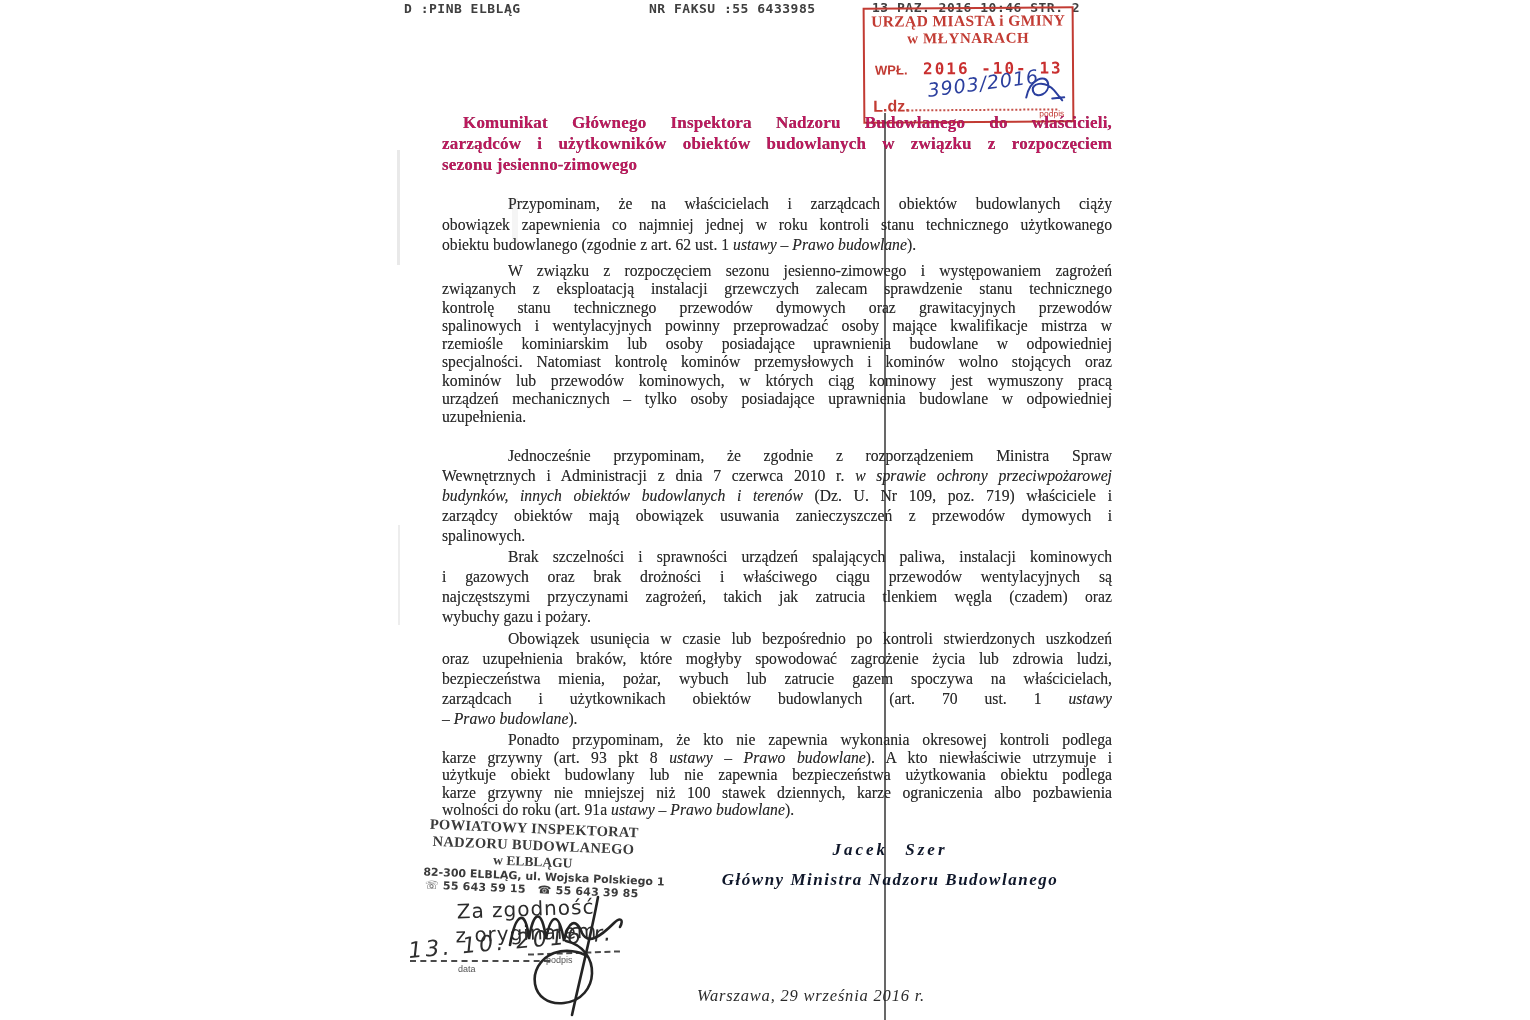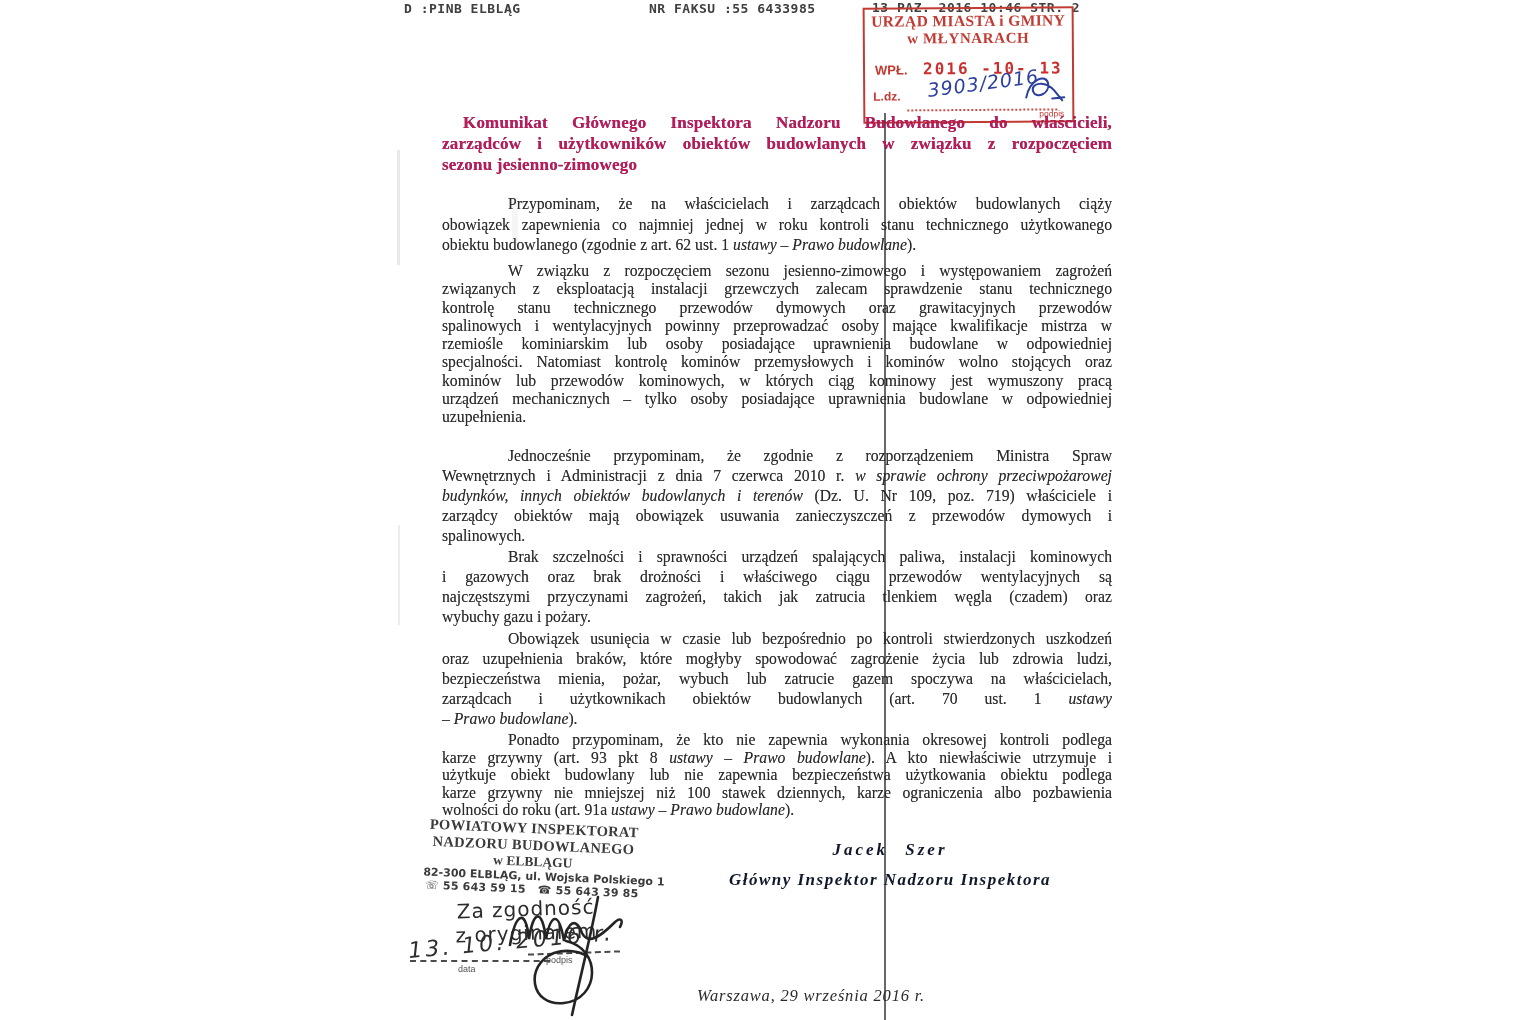--- a/index.html
+++ b/index.html
@@ -18,21 +18,21 @@
   .intake-stamp{position:absolute;left:863px;top:7px;width:207px;height:112px;
                 border:2.5px solid #c23b33;transform:rotate(-.4deg);}
   .intake-stamp *{position:absolute;color:#c23b33;}
   .st-office1{top:3px;left:0;width:100%;text-align:center;font-weight:bold;font-size:15.5px;
               letter-spacing:.4px;font-family:"Liberation Serif",serif;}
   .st-office2{top:21px;left:0;width:100%;text-align:center;font-weight:bold;font-size:15px;
               letter-spacing:.6px;font-family:"Liberation Serif",serif;}
   .st-wpl{left:10px;top:53px;font-family:"Liberation Sans",sans-serif;font-weight:bold;font-size:13px;}
   .st-date{left:58px;top:50px;font-family:"DejaVu Sans Mono",monospace;font-weight:bold;
            font-size:16px;letter-spacing:2px;color:#c92f2f;}
-  .st-ldz{left:8px;top:80px;font-family:"Liberation Sans",sans-serif;font-weight:bold;font-size:12px;}
+  .st-ldz{left:8px;top:88px;font-family:"Liberation Sans",sans-serif;font-weight:bold;font-size:16px;}
   .st-ldz-line{left:42px;top:86px;width:150px;height:14px;border-bottom:2px dotted #c65048;}
   .st-ref{left:62px;top:63px;color:#2b3f9e;font-family:"DejaVu Sans",sans-serif;font-style:italic;
           font-size:19px;letter-spacing:1px;transform:rotate(-7deg);white-space:nowrap;}
   .st-paraph{left:157px;top:62px;}
   .st-podpis{right:8px;top:100px;font-size:8.5px;font-family:"Liberation Sans",sans-serif;}
 
   
   .fold-line{position:absolute;left:884px;top:113px;width:2px;height:907px;
              background:rgba(62,62,62,.78);}
 
@@ -188,21 +188,21 @@
   <svg class="signature-svg" width="140" height="136" viewBox="0 0 140 136">
     <g fill="none" stroke="#242424" stroke-width="2.6" stroke-linecap="round">
       <path d="M8,62 C14,28 24,26 27,56 C31,28 40,24 44,56 C49,30 57,28 62,58 C66,38 74,34 80,50 C86,62 98,54 112,40 C118,34 122,36 118,44"></path>
       <path d="M96,14 C90,48 80,86 70,132"></path>
       <path d="M64,58 C100,66 98,116 62,120 C28,124 22,82 52,70 C64,66 78,68 86,74"></path>
     </g>
   </svg>
 
   <div class="signer">
     <div class="signer-name">Jacek Szer</div>
-    <div class="signer-title">Główny Inspektor Nadzoru Inspektora</div>
+    <div class="signer-title">Główny Ministra Nadzoru Budowlanego</div>
   </div>
 
   <div class="place-date">Warszawa, 29 września 2016 r.</div>
 
   <div class="artifact a1"></div>
   <div class="artifact a2"></div>
   <div class="artifact a3"></div>
 </div>
 
 </body></html>

